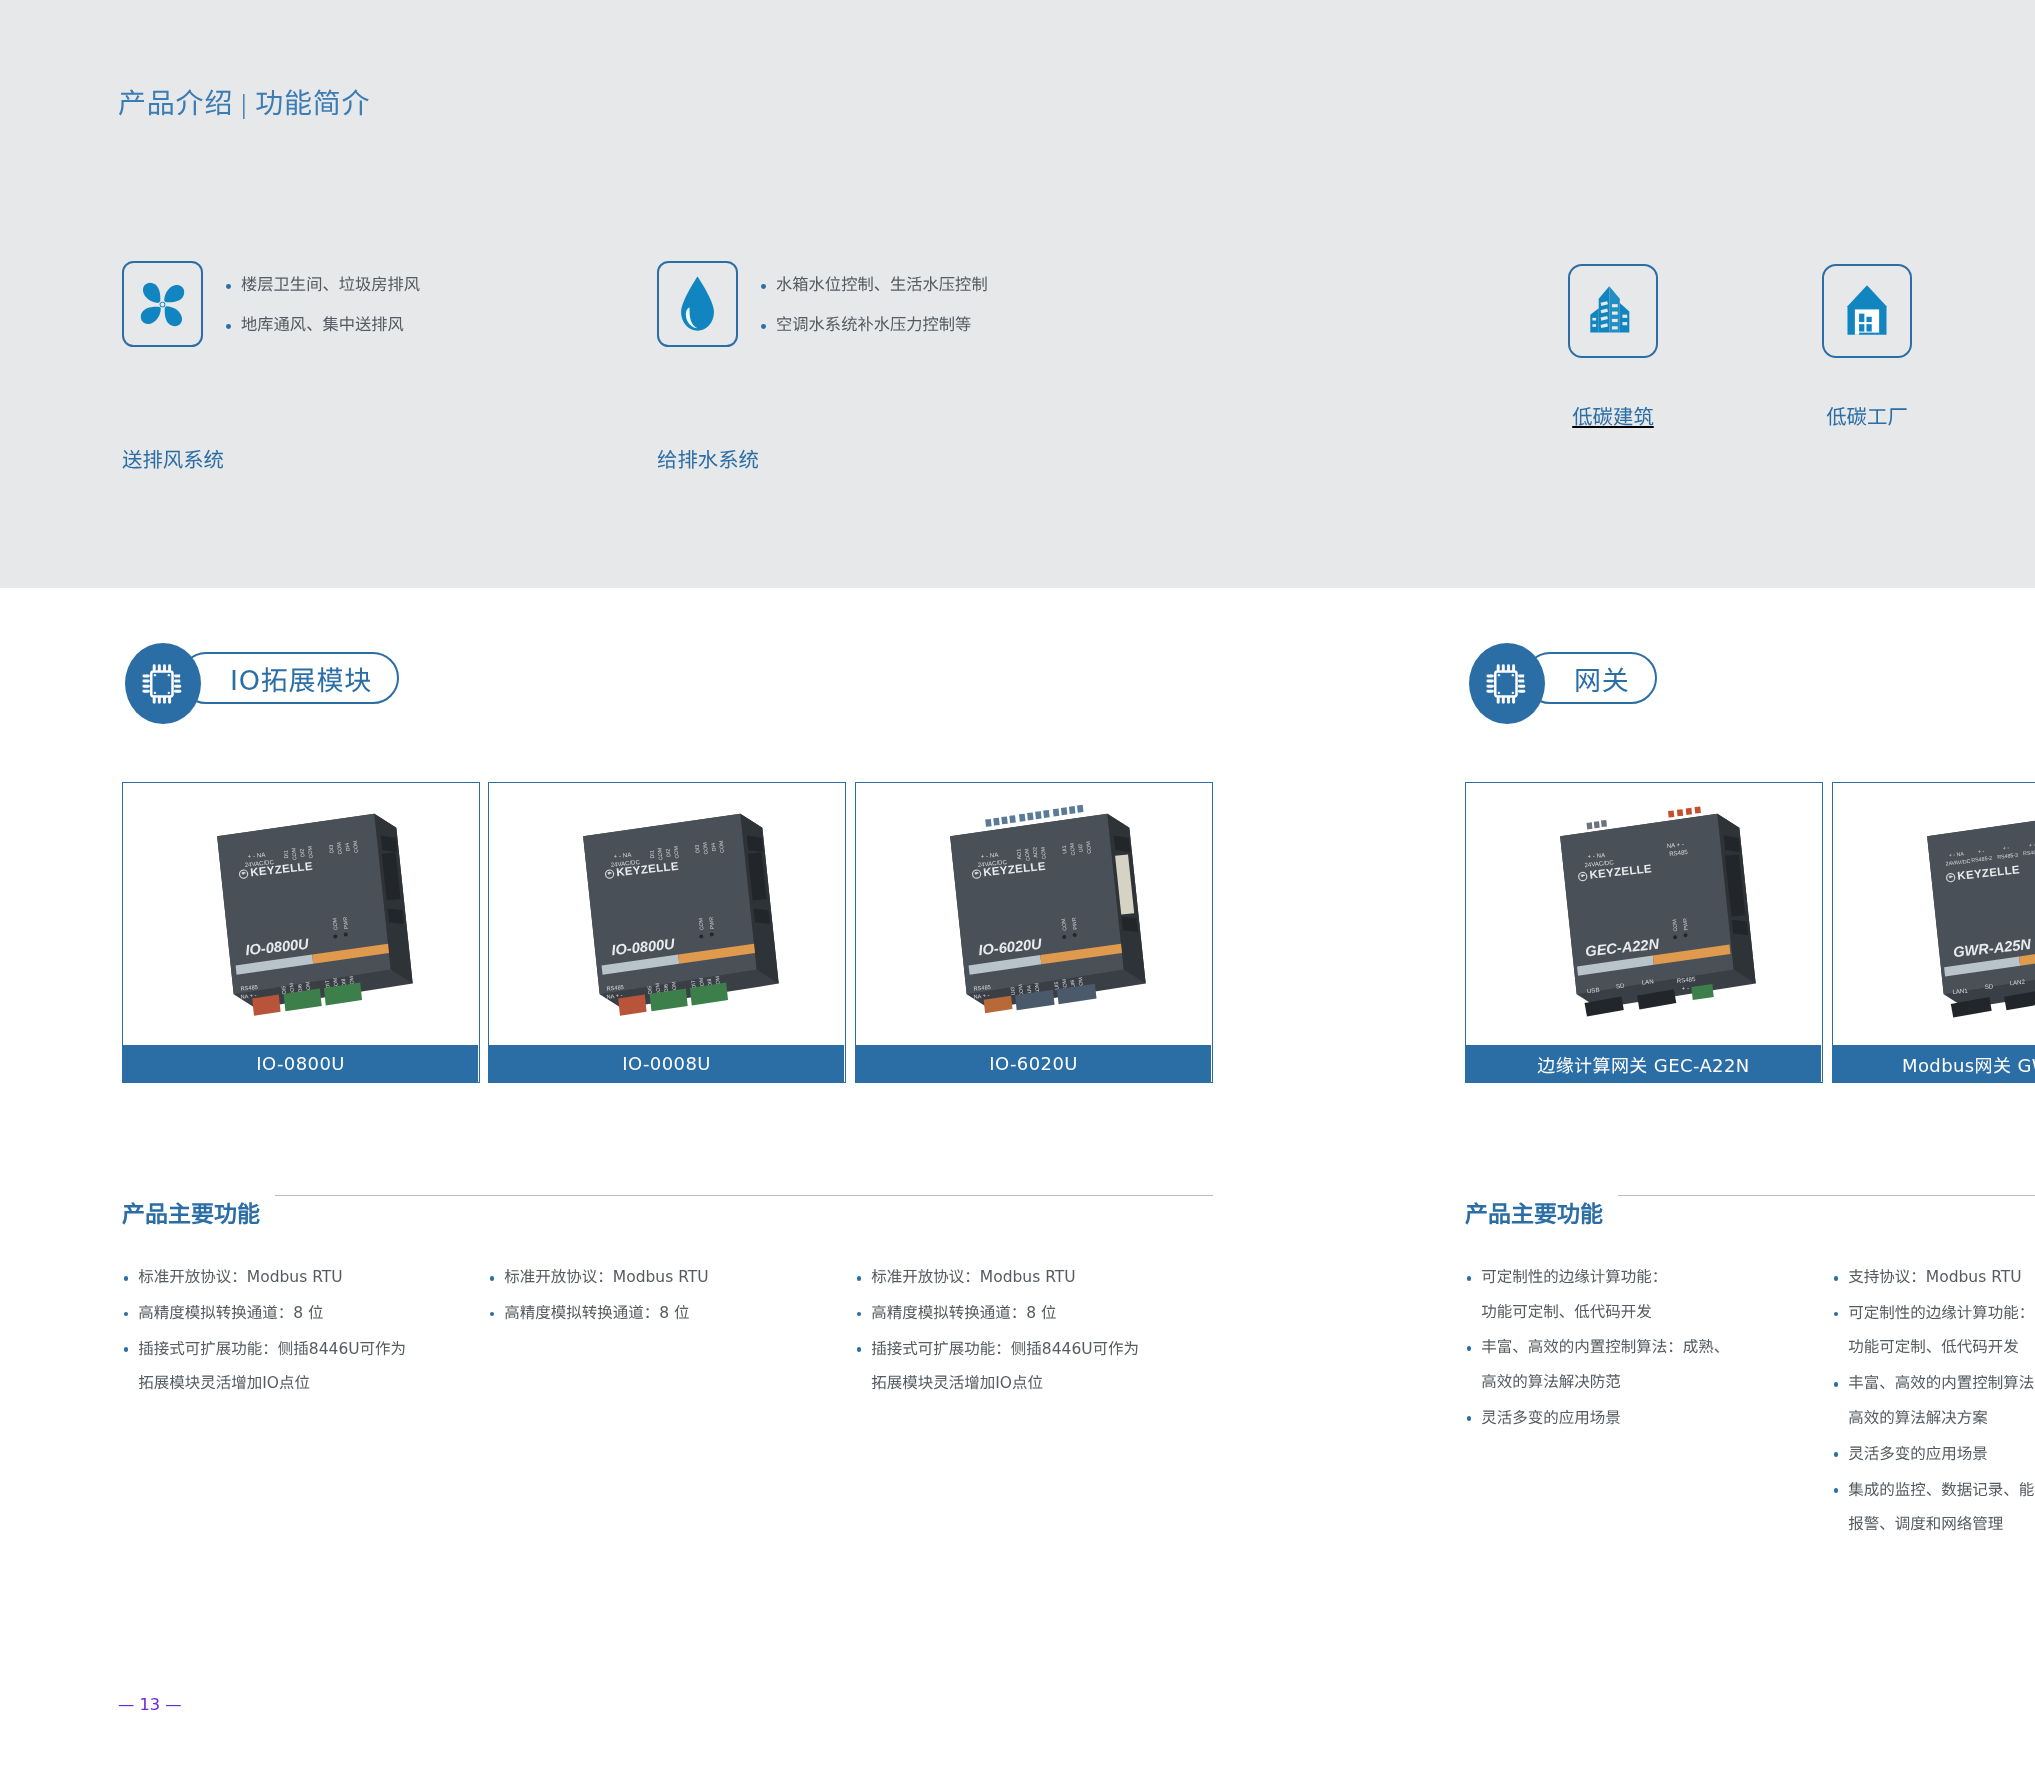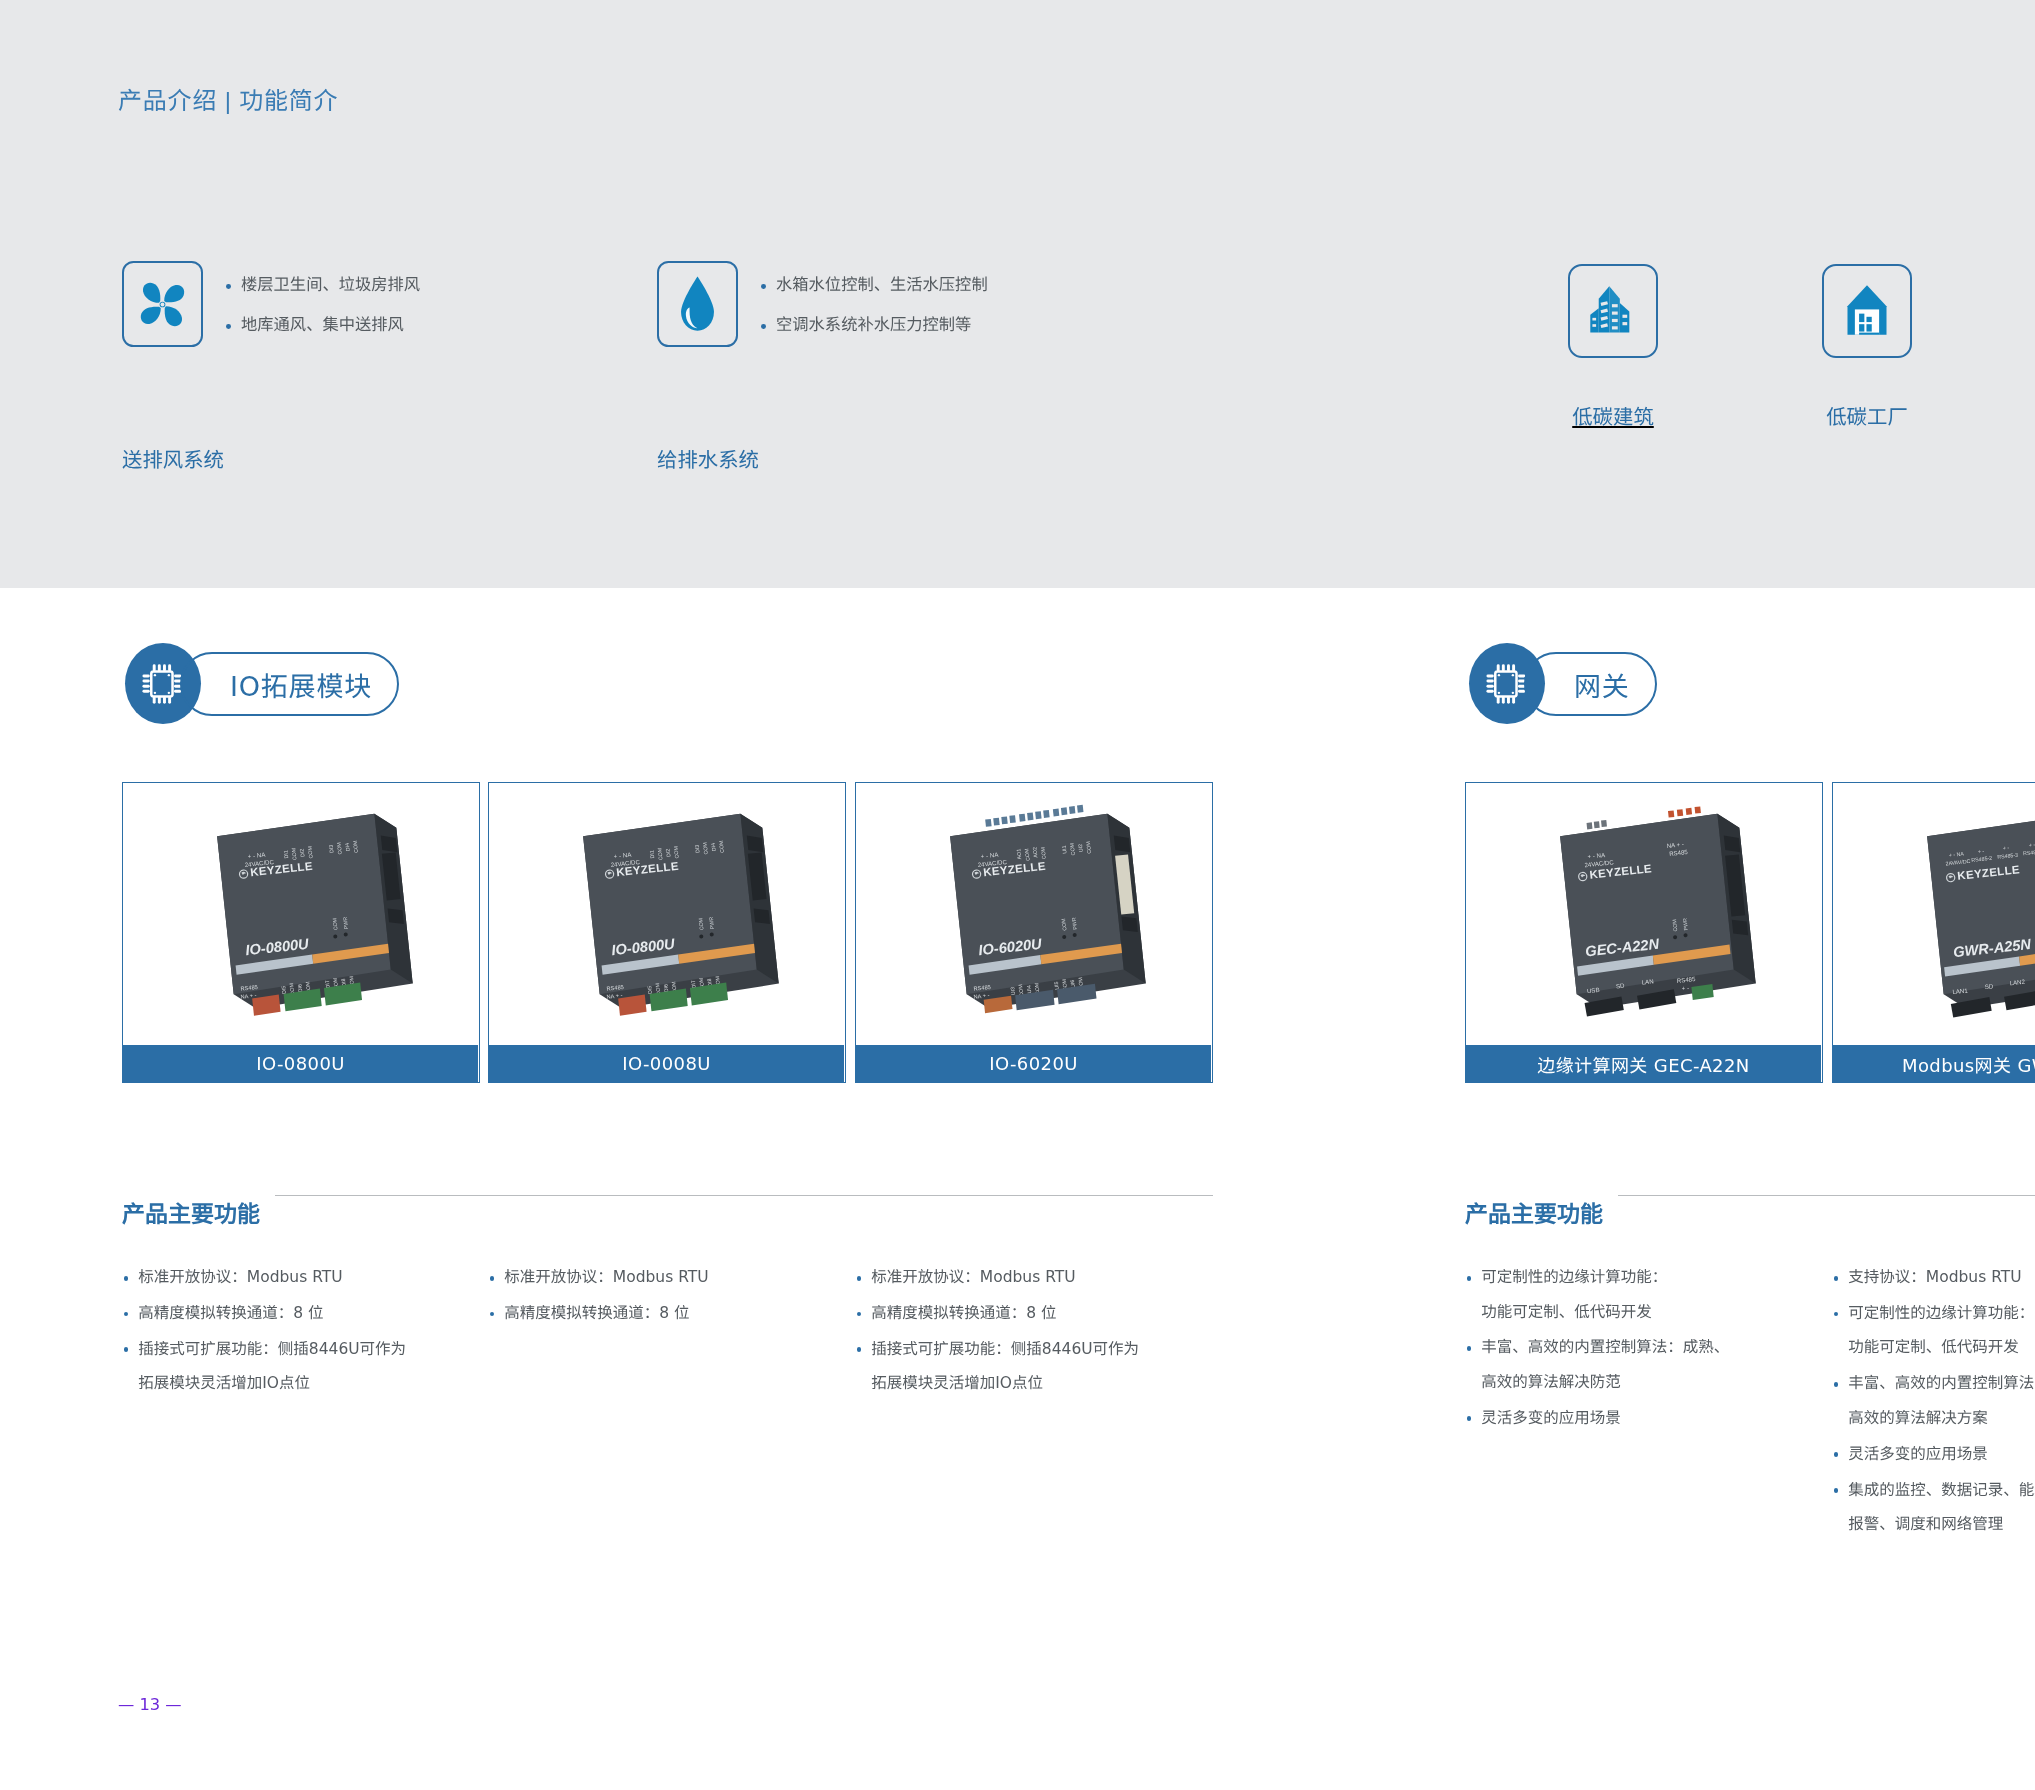--- a/index.html
+++ b/index.html
@@ -11,22 +11,22 @@
     overflow:hidden;position:relative;
   }
   
   .gray-band{
     position:absolute;left:0;top:0;width:2622px;height:588px;
     background:#e7e8ea;
   }
   
   .run-head{
     position:absolute;top:81px;
-    font-size:24px;color:#3a7cb4;letter-spacing:0.8px;
-    font-family:Liberation Sans, sans-serif;
+    font-size:28px;color:#3a7cb4;letter-spacing:0.8px;
+    font-family:Liberation Serif, serif;
     white-space:nowrap;
   }
   .run-head.left{left:118px;}
 
   
   .scen{position:absolute;}
   .scen .tile{
     position:absolute;left:0;top:0;
     width:81px;height:86px;
     border:2px solid #2b6ea6;border-radius:11.4px;
@@ -67,21 +67,21 @@
   }
 
   
   .badge{position:absolute;height:81px;}
   .badge .chip{
     position:absolute;left:0;top:0;width:76px;height:81px;
     border-radius:50%/50%;background:#2b6ea6;
     display:flex;align-items:center;justify-content:center;
   }
   .badge .pill{
-    position:absolute;left:55px;top:9px;height:64px;
+    position:absolute;left:55px;top:9px;height:52px;
     border:2px solid #2b6ea6;border-radius:32px;
     box-sizing:border-box;
     display:flex;align-items:center;
     padding-left:48px;padding-right:25px;
   }
   .badge .pill span{
     font-size:27px;color:#2b6ea6;white-space:nowrap;letter-spacing:0.8px;
     font-family:"DejaVu Sans","Liberation Sans",sans-serif;
   }
 

